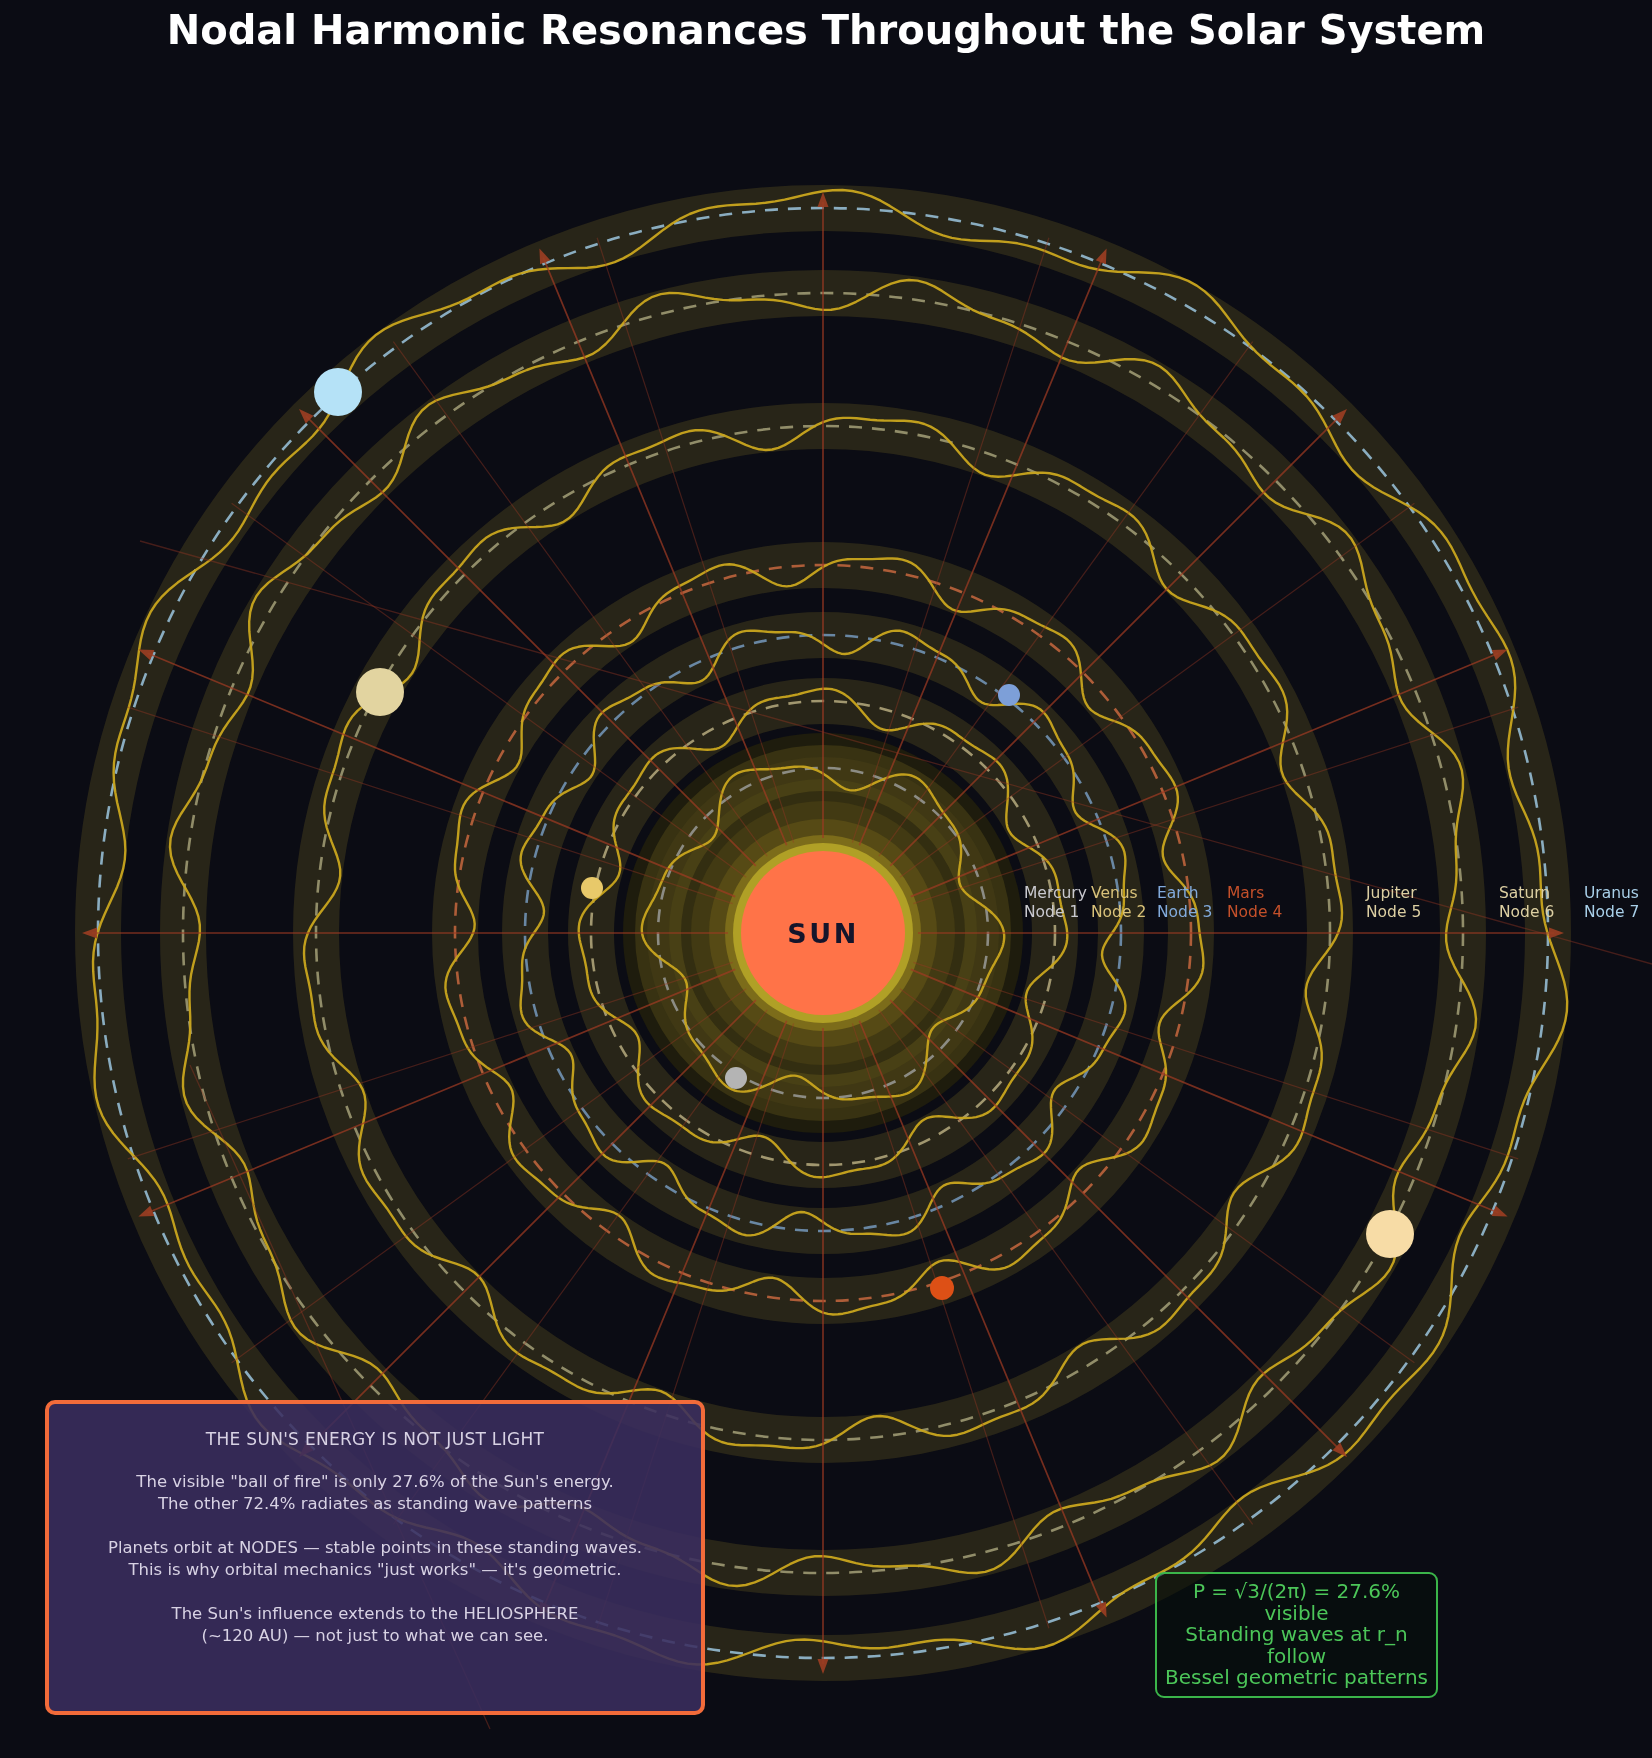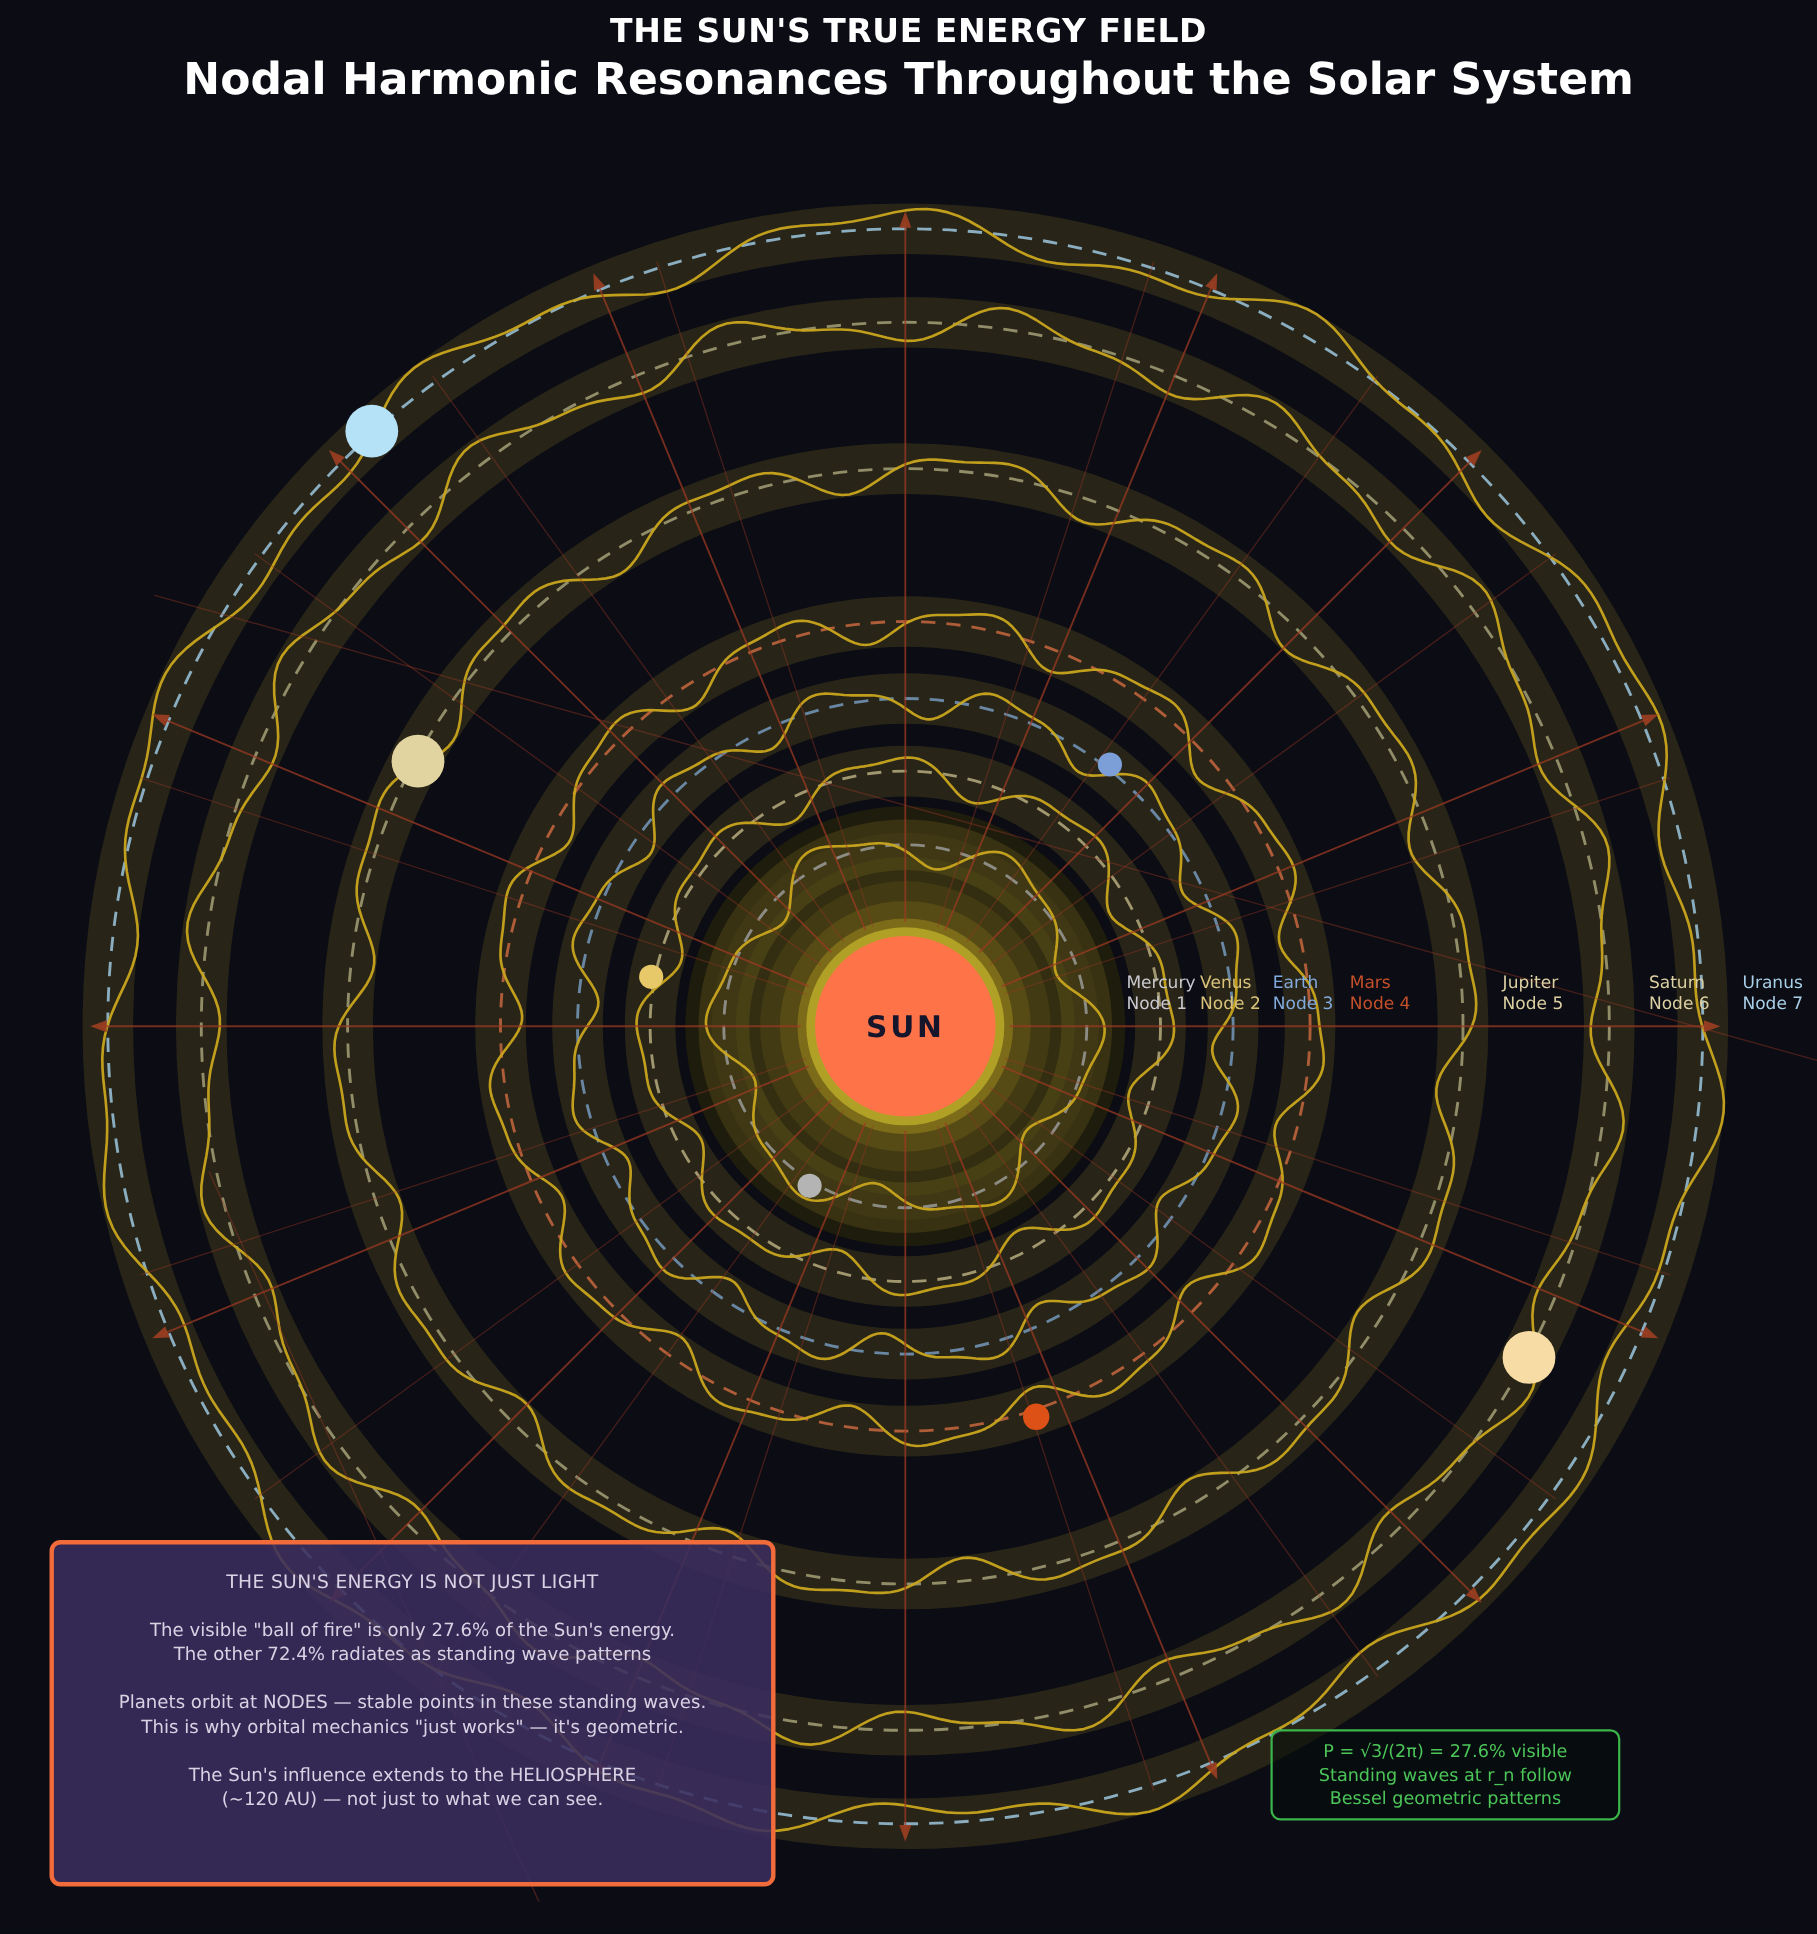--- a/index.html
+++ b/index.html
@@ -11,23 +11,23 @@
   .title-block{position:absolute;top:8px;left:0;width:100%;text-align:center;color:#ffffff;z-index:5;}
   .title-line1{font-size:30px;font-weight:bold;letter-spacing:.5px;line-height:42px;}
   .title-line2{font-size:40px;font-weight:bold;line-height:44px;}
 
   .info-box{position:absolute;left:45px;top:1400px;width:660px;height:315px;box-sizing:border-box;
             background:rgba(58,45,94,.88);border:4px solid #f26b3a;border-radius:10px;
             color:#d8d2e4;text-align:center;z-index:6;padding:24px 10px 0 10px;font-size:16.5px;line-height:22.5px;}
   .ib-title{font-size:17px;margin-bottom:20px;letter-spacing:.3px;}
   .ib-para{margin-bottom:21px;}
 
-  .formula-box{position:absolute;left:1155px;top:1572px;width:318px;box-sizing:border-box;
+  .formula-box{position:absolute;left:1155px;top:1572px;width:283px;box-sizing:border-box;
                background:rgba(6,14,9,.55);border:2px solid #3bb54a;border-radius:9px;
-               color:#4cc659;text-align:center;z-index:6;padding:7px 6px;font-size:16px;line-height:21.5px;}
+               color:#4cc659;text-align:center;z-index:6;padding:7px 6px;font-size:20px;line-height:21.5px;}
 </style>
 </head>
 <body>
 
 <div class="stage">
 
   <svg class="diagram" viewBox="0 0 1652 1758" xmlns="http://www.w3.org/2000/svg">
       <rect x="0" y="0" width="1652" height="1758" fill="#0b0c14"></rect>
       <g>
         <circle cx="823" cy="933" r="200" fill="#1e1c0d"></circle>
@@ -143,21 +143,20 @@
         <text x="1091" y="898" fill="#d9c27a" font-size="15.5" font-family="&quot;DejaVu Sans&quot;,&quot;Liberation Sans&quot;,sans-serif"><tspan x="1091" y="898">Venus</tspan><tspan x="1091" y="917">Node 2</tspan></text>
         <text x="1157" y="898" fill="#82abdc" font-size="15.5" font-family="&quot;DejaVu Sans&quot;,&quot;Liberation Sans&quot;,sans-serif"><tspan x="1157" y="898">Earth</tspan><tspan x="1157" y="917">Node 3</tspan></text>
         <text x="1227" y="898" fill="#c4502a" font-size="15.5" font-family="&quot;DejaVu Sans&quot;,&quot;Liberation Sans&quot;,sans-serif"><tspan x="1227" y="898">Mars</tspan><tspan x="1227" y="917">Node 4</tspan></text>
         <text x="1366" y="898" fill="#dccfa2" font-size="15.5" font-family="&quot;DejaVu Sans&quot;,&quot;Liberation Sans&quot;,sans-serif"><tspan x="1366" y="898">Jupiter</tspan><tspan x="1366" y="917">Node 5</tspan></text>
         <text x="1499" y="898" fill="#dccfa2" font-size="15.5" font-family="&quot;DejaVu Sans&quot;,&quot;Liberation Sans&quot;,sans-serif"><tspan x="1499" y="898">Saturn</tspan><tspan x="1499" y="917">Node 6</tspan></text>
         <text x="1584" y="898" fill="#a8cfe8" font-size="15.5" font-family="&quot;DejaVu Sans&quot;,&quot;Liberation Sans&quot;,sans-serif"><tspan x="1584" y="898">Uranus</tspan><tspan x="1584" y="917">Node 7</tspan></text>
       </g>
     </svg>
 
   <div class="title-block">
-    <div class="title-line1">THE SUN'S TRUE ENERGY FIELD</div>
     <div class="title-line2">Nodal Harmonic Resonances Throughout the Solar System</div>
   </div>
 
   <div class="info-box">
     <div class="ib-title">THE SUN'S ENERGY IS NOT JUST LIGHT</div>
     <div class="ib-para">
       <div>The visible "ball of fire" is only 27.6% of the Sun's energy.</div>
       <div>The other 72.4% radiates as standing wave patterns</div>
     </div>
     <div class="ib-para">

